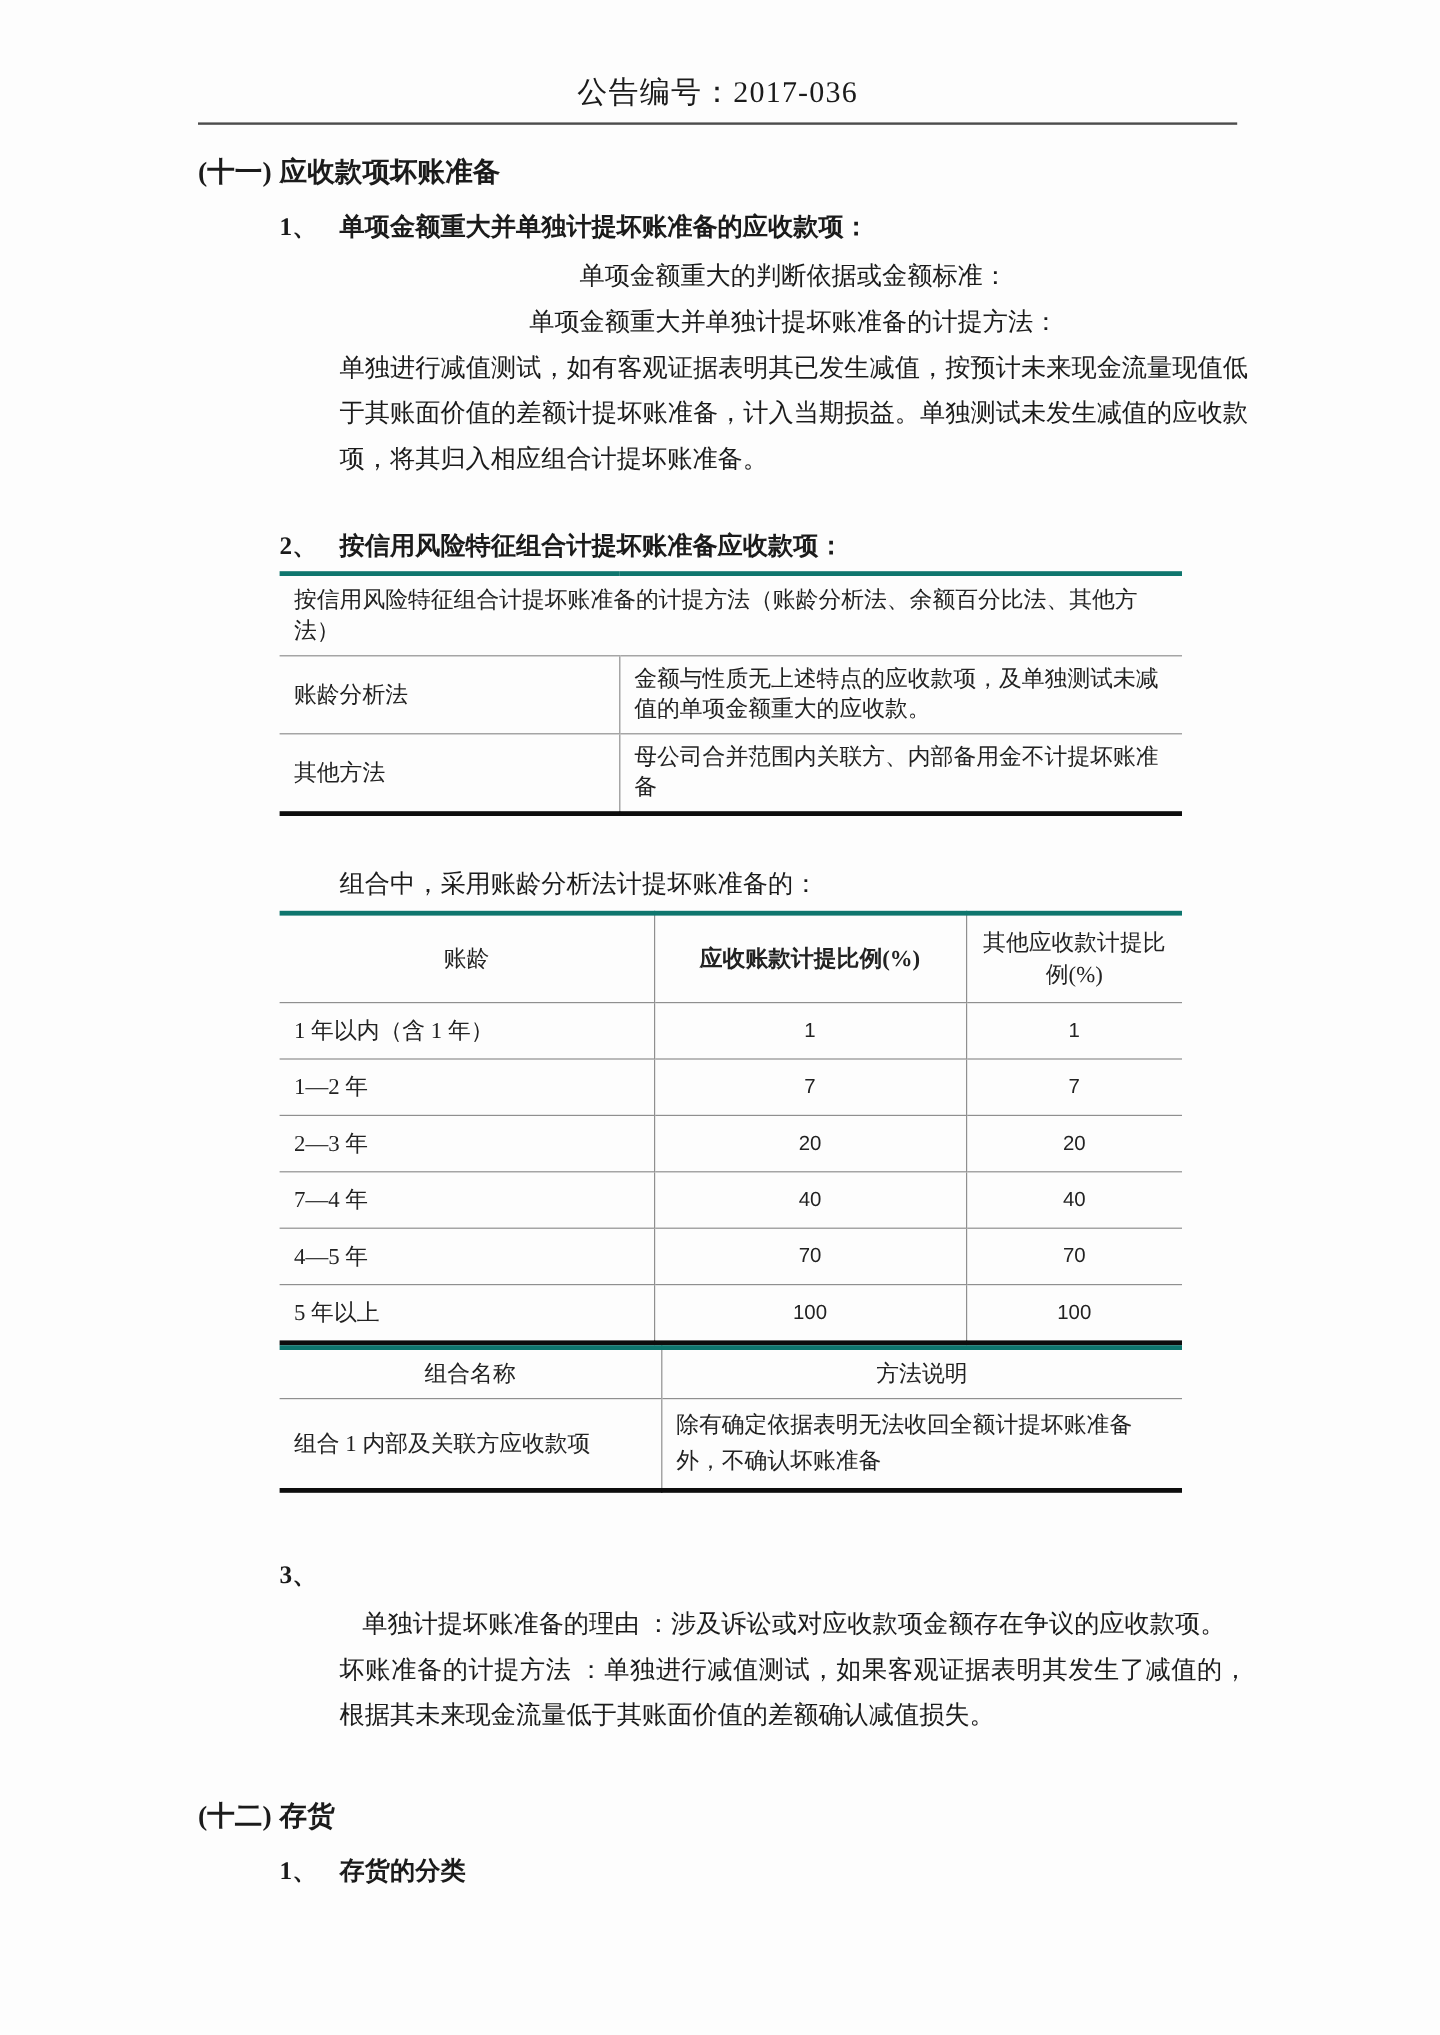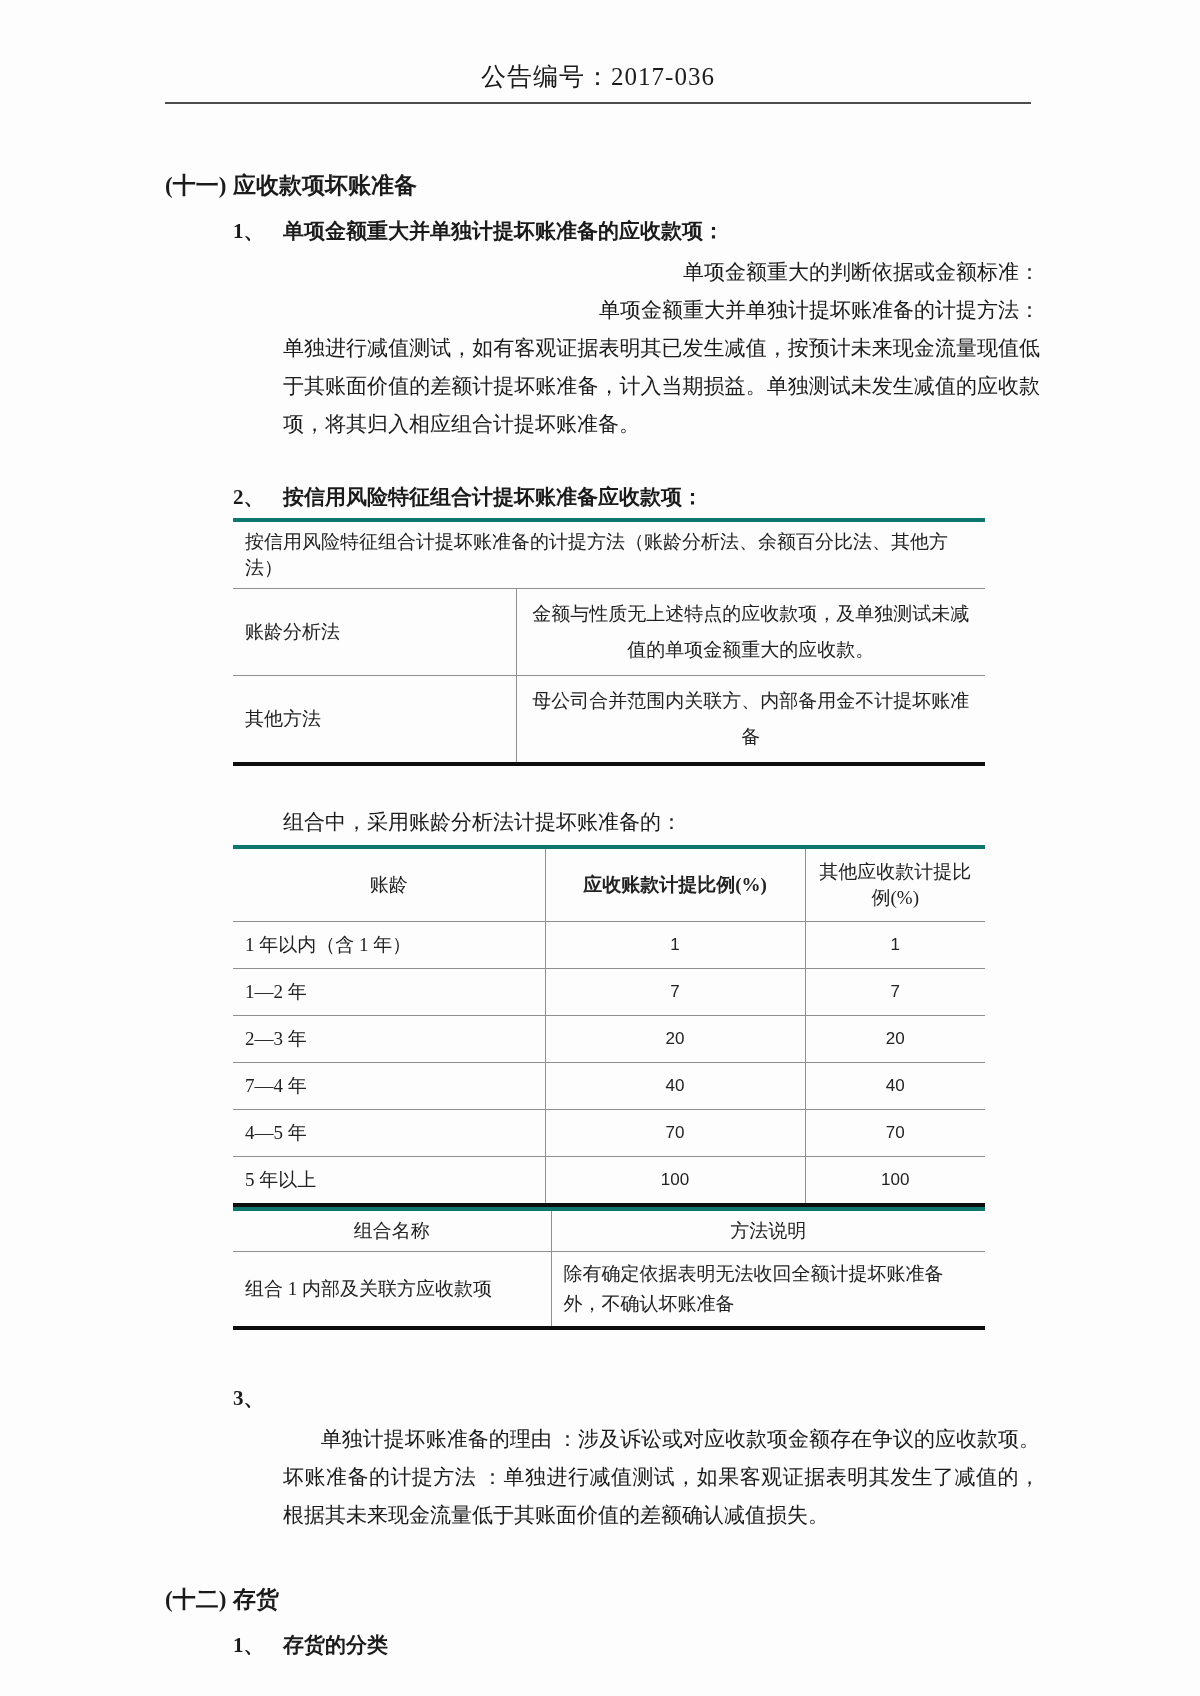--- a/index.html
+++ b/index.html
@@ -19,42 +19,42 @@
     text-align:center;
     font-size:25px;
     letter-spacing:1px;
     padding-bottom:9px;
     border-bottom:2px solid #4c4c4c;
   }
   .content { margin-left:165px; width:875px; }
 
   .section-heading {
     display:flex;
-    margin-top:66px;
+    margin-top:24px;
     font-size:23px;
     font-weight:bold;
   }
   .section-heading .sec-label { width:68px; flex:0 0 68px; }
 
   .item-heading {
     display:flex;
     margin-left:68px;
     margin-top:16px;
     font-size:21px;
     font-weight:bold;
   }
   .item-heading .item-num { width:50px; flex:0 0 50px; }
 
   .body-block { margin-left:118px; width:757px; }
   .body-block p {
     font-size:21px;
     line-height:38px;
     text-align:justify;
   }
-  .body-block p.solo { text-align:right; }
+  .body-block p.solo { text-align:center; }
   .mt8  { margin-top:8px; }
   .mt34 { margin-top:34px; }
 
   .intro-line {
     margin-left:118px;
     font-size:21px;
     margin-top:42px;
     margin-bottom:9px;
   }
 
@@ -71,21 +71,21 @@
     border-top:1px solid #8f8f8f;
     padding:7px 12px;
     font-weight:normal;
     vertical-align:middle;
     text-align:left;
   }
   tr:first-child td, tr:first-child th { border-top:none; }
   .vline { border-left:1px solid #8f8f8f; }
   th.center, td.center { text-align:center; }
   td.num { text-align:center; font-size:17px; font-family:"Liberation Sans","DejaVu Sans",sans-serif; }
-  .method-table td.desc { line-height:36px;text-align:center; }
+  .method-table td.desc { line-height:25px; }
   .aging-table td, .aging-table th { padding:10px 12px; }
   .other-table td.desc { line-height:30px; }
   .t1-c1 { width:283px; }
   .t2-c1 { width:312px; }
   .t2-c2 { width:260px;font-weight:bold; }
   .t3-c1 { width:318px; }
 </style>
 </head>
 <body>
 

